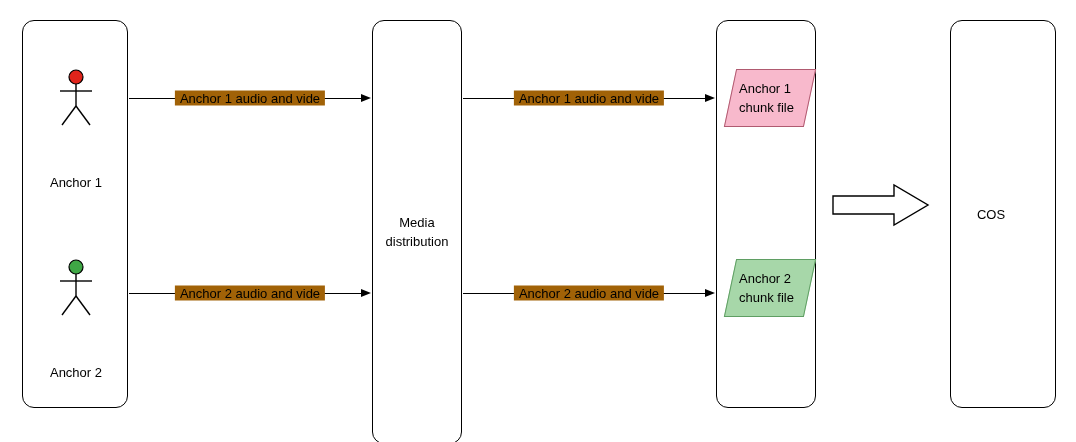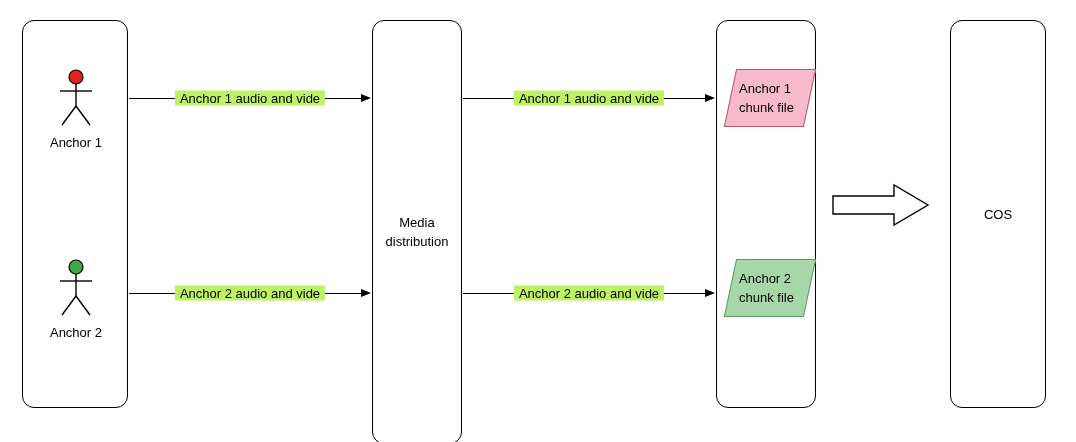--- a/index.html
+++ b/index.html
@@ -8,40 +8,40 @@
     font-family:"Liberation Sans",sans-serif;font-size:13px;color:#000;
     overflow:hidden;
   }
   .node{
     position:absolute;border:1px solid #000;border-radius:12px;background:#fff;
     box-sizing:border-box;
   }
   .node-left{left:22px;top:20px;width:106px;height:388px;}
   .node-mid{left:372px;top:20px;width:90px;height:424px;display:flex;align-items:center;justify-content:center;}
   .node-chunks{left:716px;top:20px;width:100px;height:388px;}
-  .node-cos{left:950px;top:20px;width:96px;height:388px;display:flex;align-items:center;justify-content:center;}
+  .node-cos{left:950px;top:20px;width:106px;height:388px;display:flex;align-items:center;}
   .node-label{text-align:center;line-height:19px;width:80px;}
-  .actor{position:absolute;left:0;width:106px;display:flex;flex-direction:column;align-items:center;}
+  .actor{position:absolute;left:0;width:106px;display:flex;flex-direction:column;align-items:center;gap:40px;}
   .actor-1{top:48px;}
   .actor-2{top:238px;justify-content:flex-end;}
   .actor-label{margin-top:8px;text-align:center;}
   .arrow{position:absolute;height:20px;}
   .arrow-1{left:129px;top:88px;width:242px;}
   .arrow-2{left:129px;top:283px;width:242px;}
   .arrow-3{left:463px;top:88px;width:252px;}
   .arrow-4{left:463px;top:283px;width:252px;}
   .arrow .line{position:absolute;left:0;right:7px;top:50%;border-top:1px solid #000;}
   .arrow .head{
     position:absolute;right:0;top:50%;transform:translateY(-50%);
     width:0;height:0;border-left:10px solid #000;
     border-top:4px solid transparent;border-bottom:4px solid transparent;
   }
   .arrow .alabel{
     position:absolute;left:50%;top:50%;transform:translate(-50%,-50%);
-    background:#bef264;padding:0 5px;white-space:nowrap;
+    background:#a16207;padding:0 5px;white-space:nowrap;
   }
   .chunk{
     position:absolute;left:13px;width:80px;height:58px;
     border:1px solid #000;box-sizing:border-box;
     transform:skewX(-12deg);
     display:flex;align-items:center;
   }
   .chunk-1{top:48px;}
   .chunk-2{top:238px;}
   .chunk .clabel{

